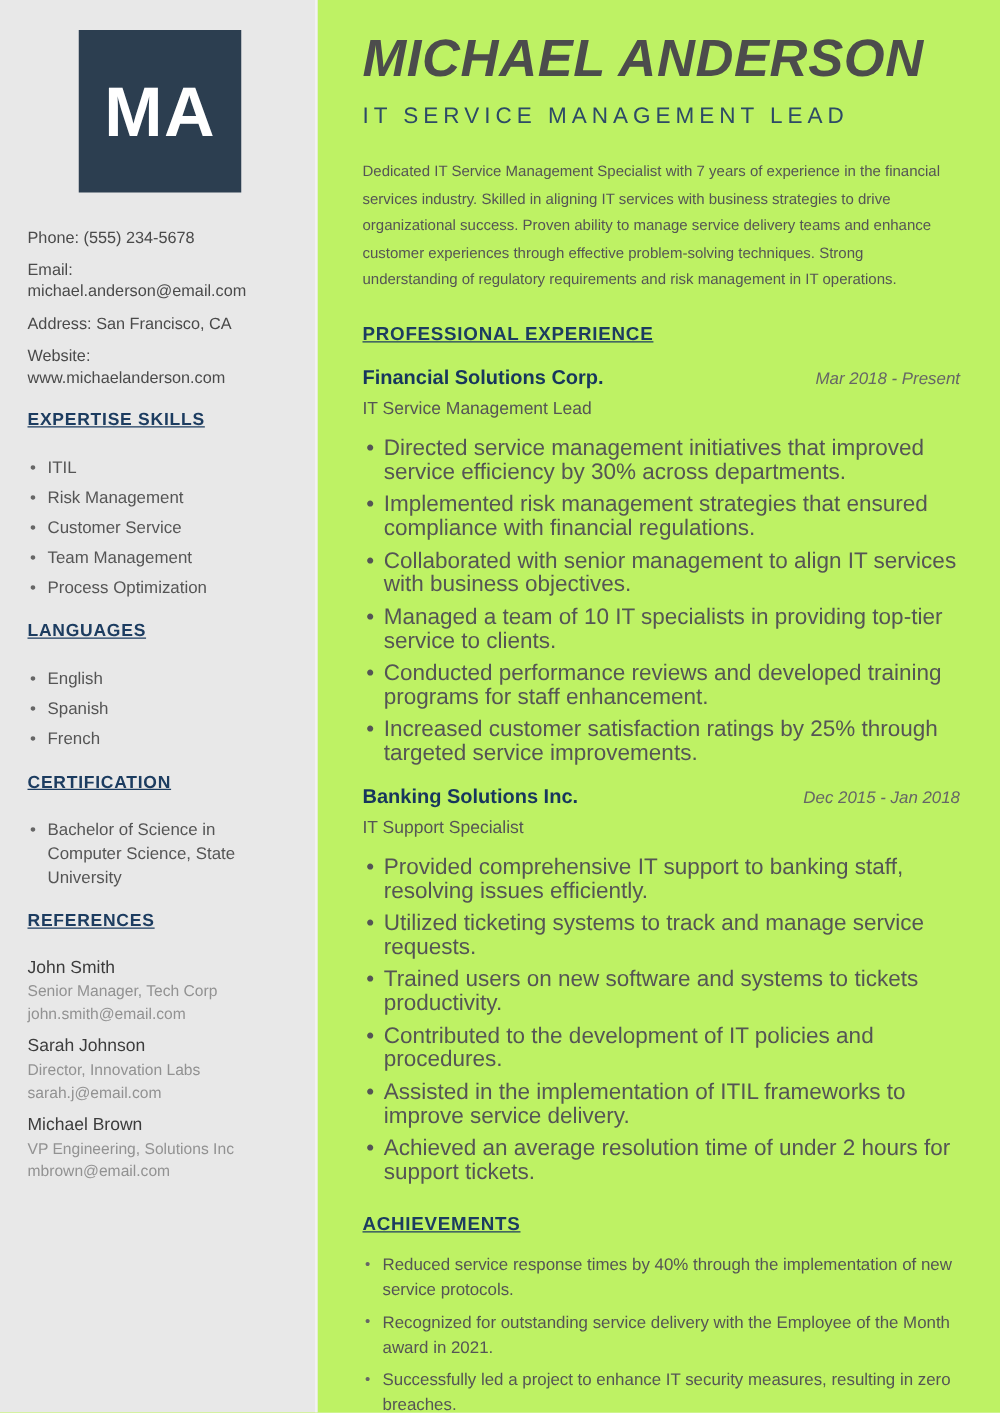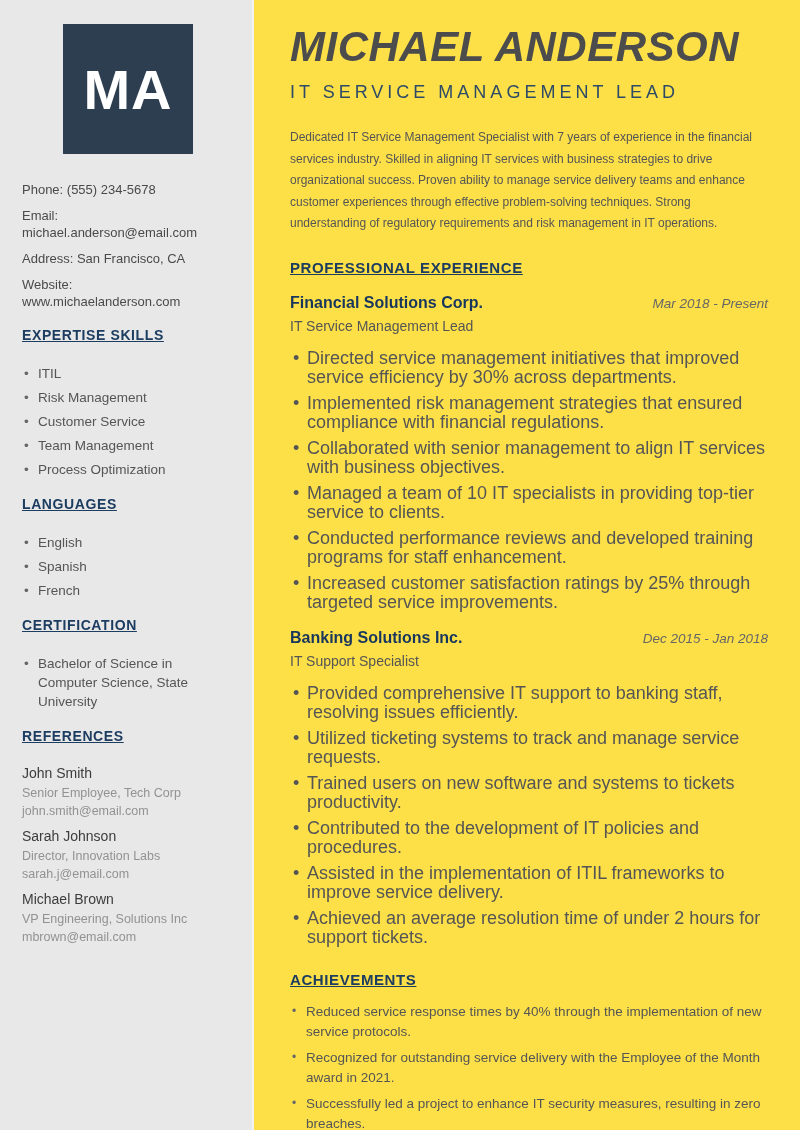--- a/index.html
+++ b/index.html
@@ -3,21 +3,21 @@
 <meta charset="utf-8">
 <style>
   * { box-sizing: border-box; }
   html, body { margin: 0; padding: 0; }
   body {
     width: 800px; height: 1130px;
     background: #ffffff;
     font-family: "Liberation Sans", "DejaVu Sans", sans-serif;
     -webkit-font-smoothing: antialiased;
   }
-  .page { position: relative; width: 800px; height: 1130px; background: #fde047; overflow: hidden; }
+  .page { position: relative; width: 800px; height: 1130px; background: #bef264; overflow: hidden; }
 
   
   .sidebar {
     position: absolute; left: 0; top: 0;
     width: 254px; height: 1130px;
     background: #e8e8e8;
     border-right: 2px solid #f2f2f2;
     padding: 24px 18px 0 22px;
   }
   .monogram {
@@ -151,21 +151,21 @@
       <ul class="side-list">
         <li>Bachelor of Science in Computer Science, State University</li>
       </ul>
     </section>
 
     <section class="side-section">
       <h3 class="side-h">REFERENCES</h3>
 
       <div class="ref-person">
         <div class="ref-name">John Smith</div>
-        <div class="ref-role">Senior Employee, Tech Corp</div>
+        <div class="ref-role">Senior Manager, Tech Corp</div>
         <div class="ref-email">john.smith@email.com</div>
       </div>
       <div class="ref-person">
         <div class="ref-name">Sarah Johnson</div>
         <div class="ref-role">Director, Innovation Labs</div>
         <div class="ref-email">sarah.j@email.com</div>
       </div>
       <div class="ref-person">
         <div class="ref-name">Michael Brown</div>
         <div class="ref-role">VP Engineering, Solutions Inc</div>

